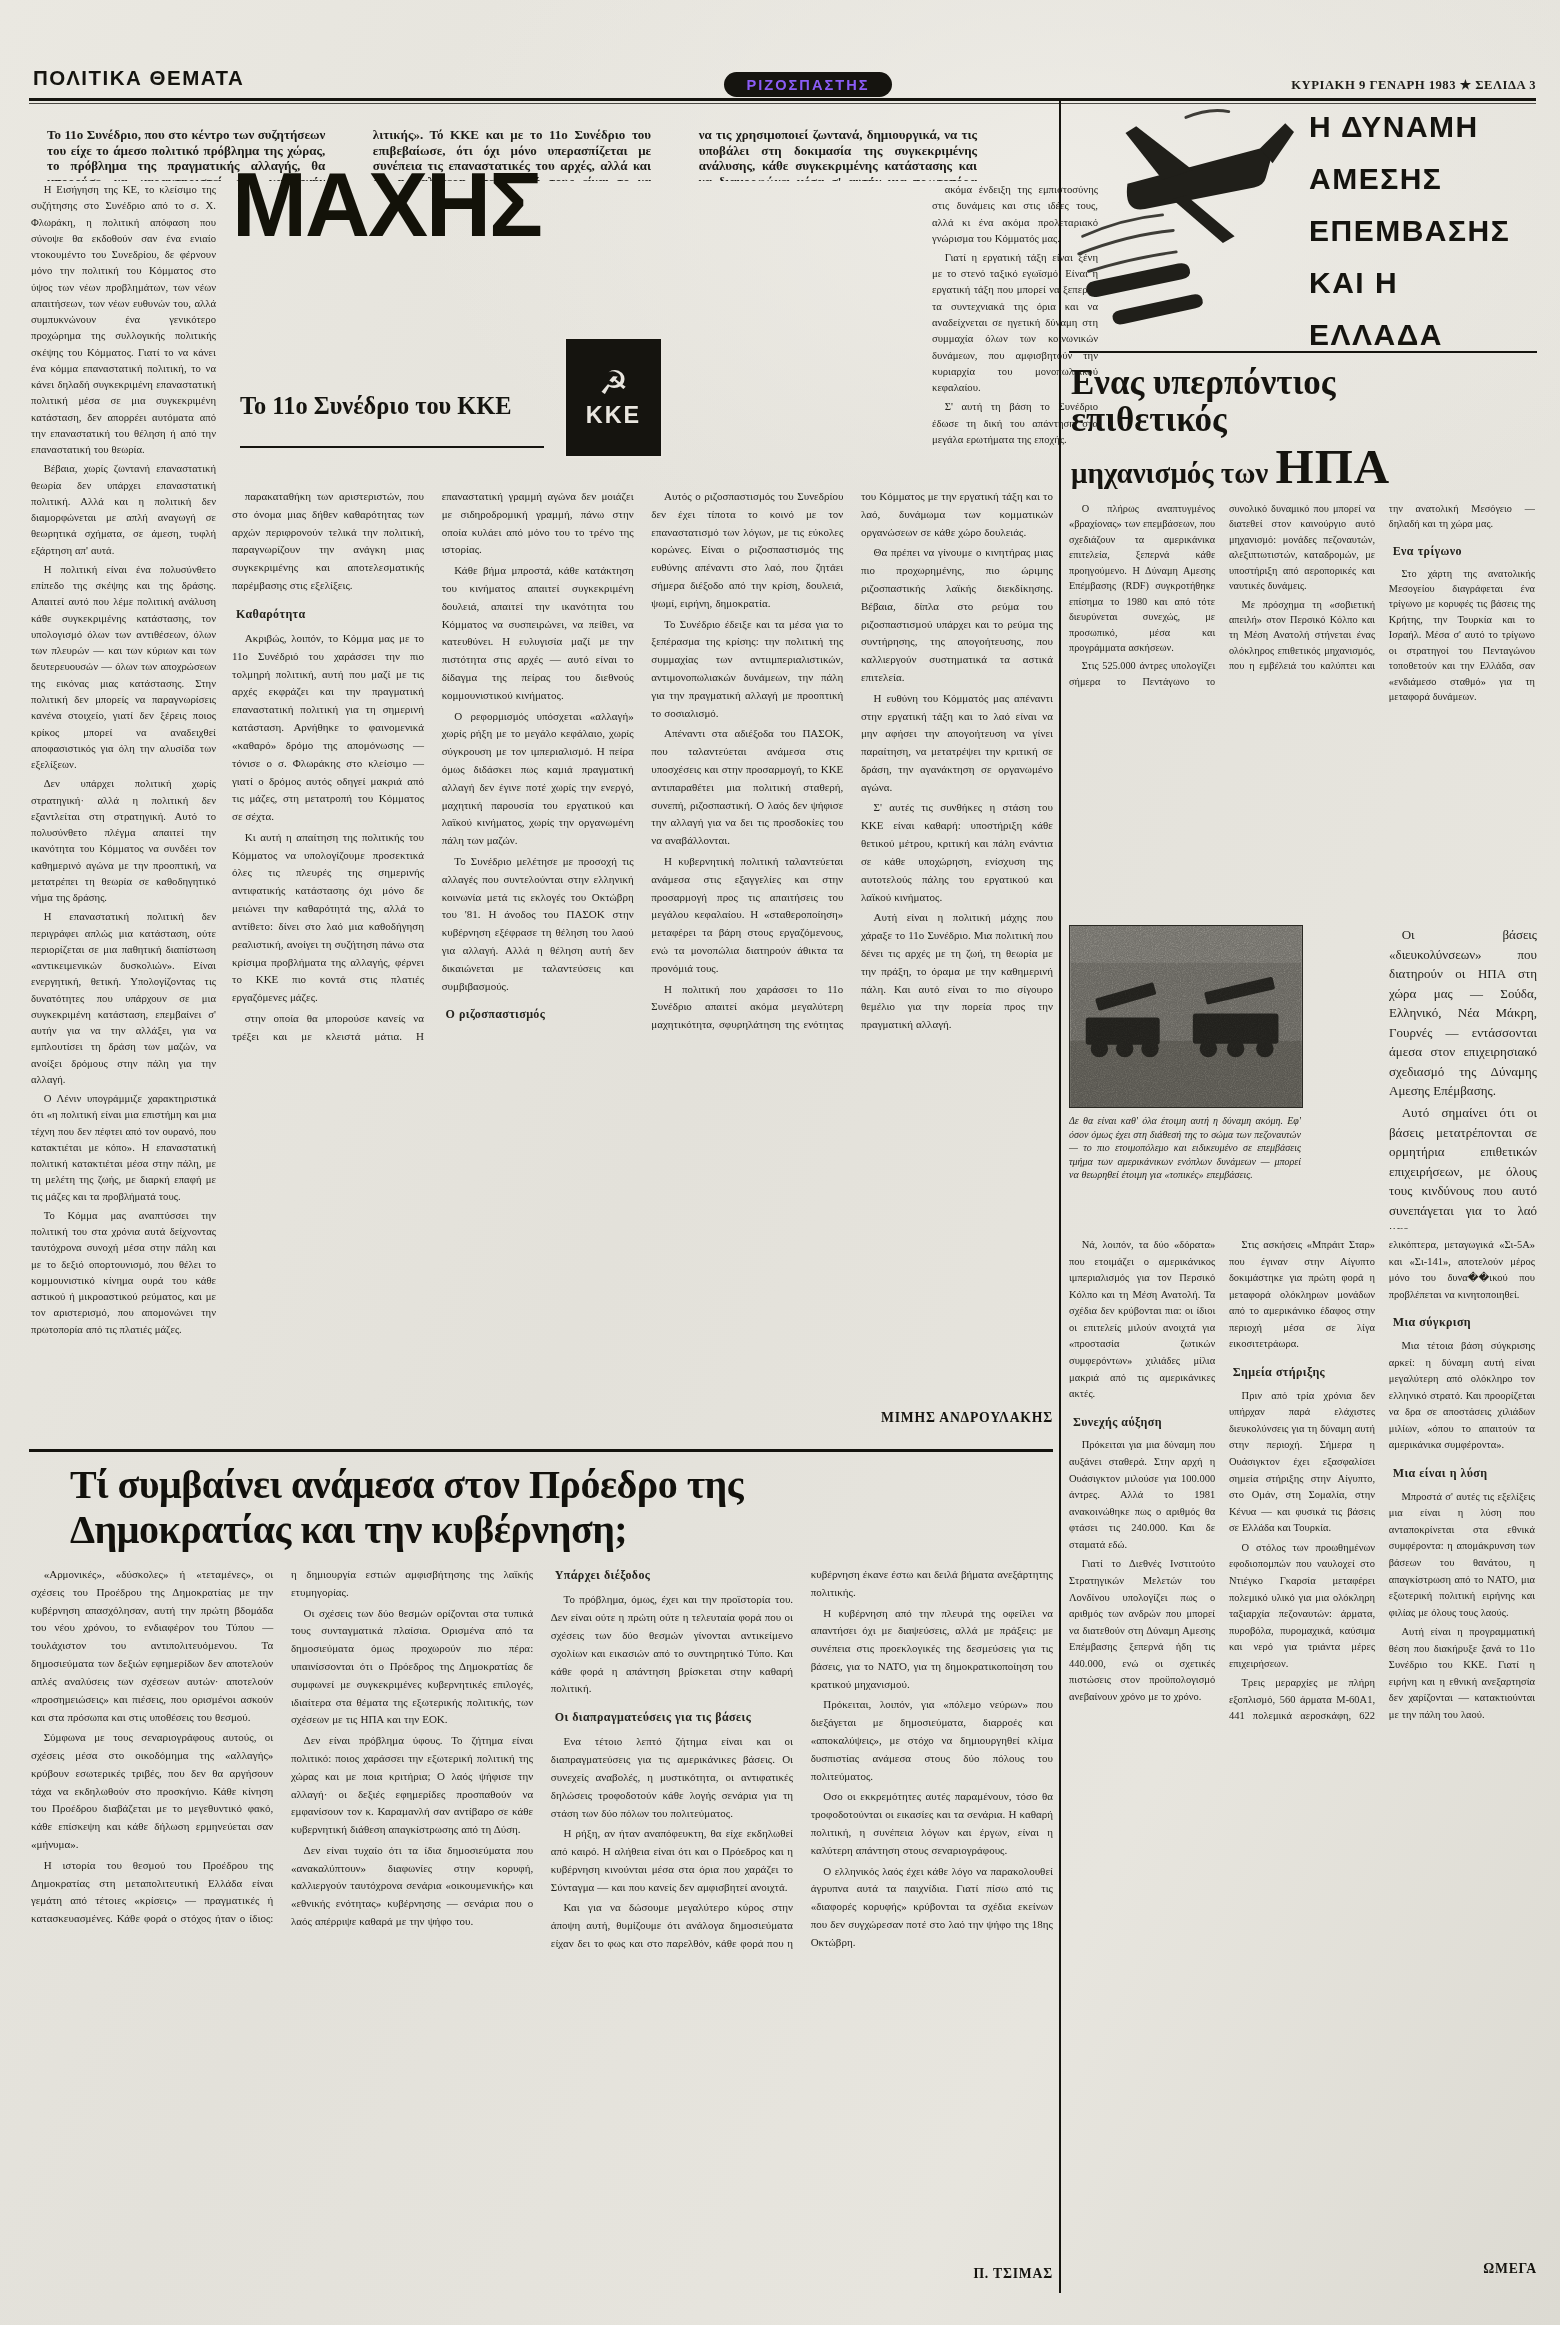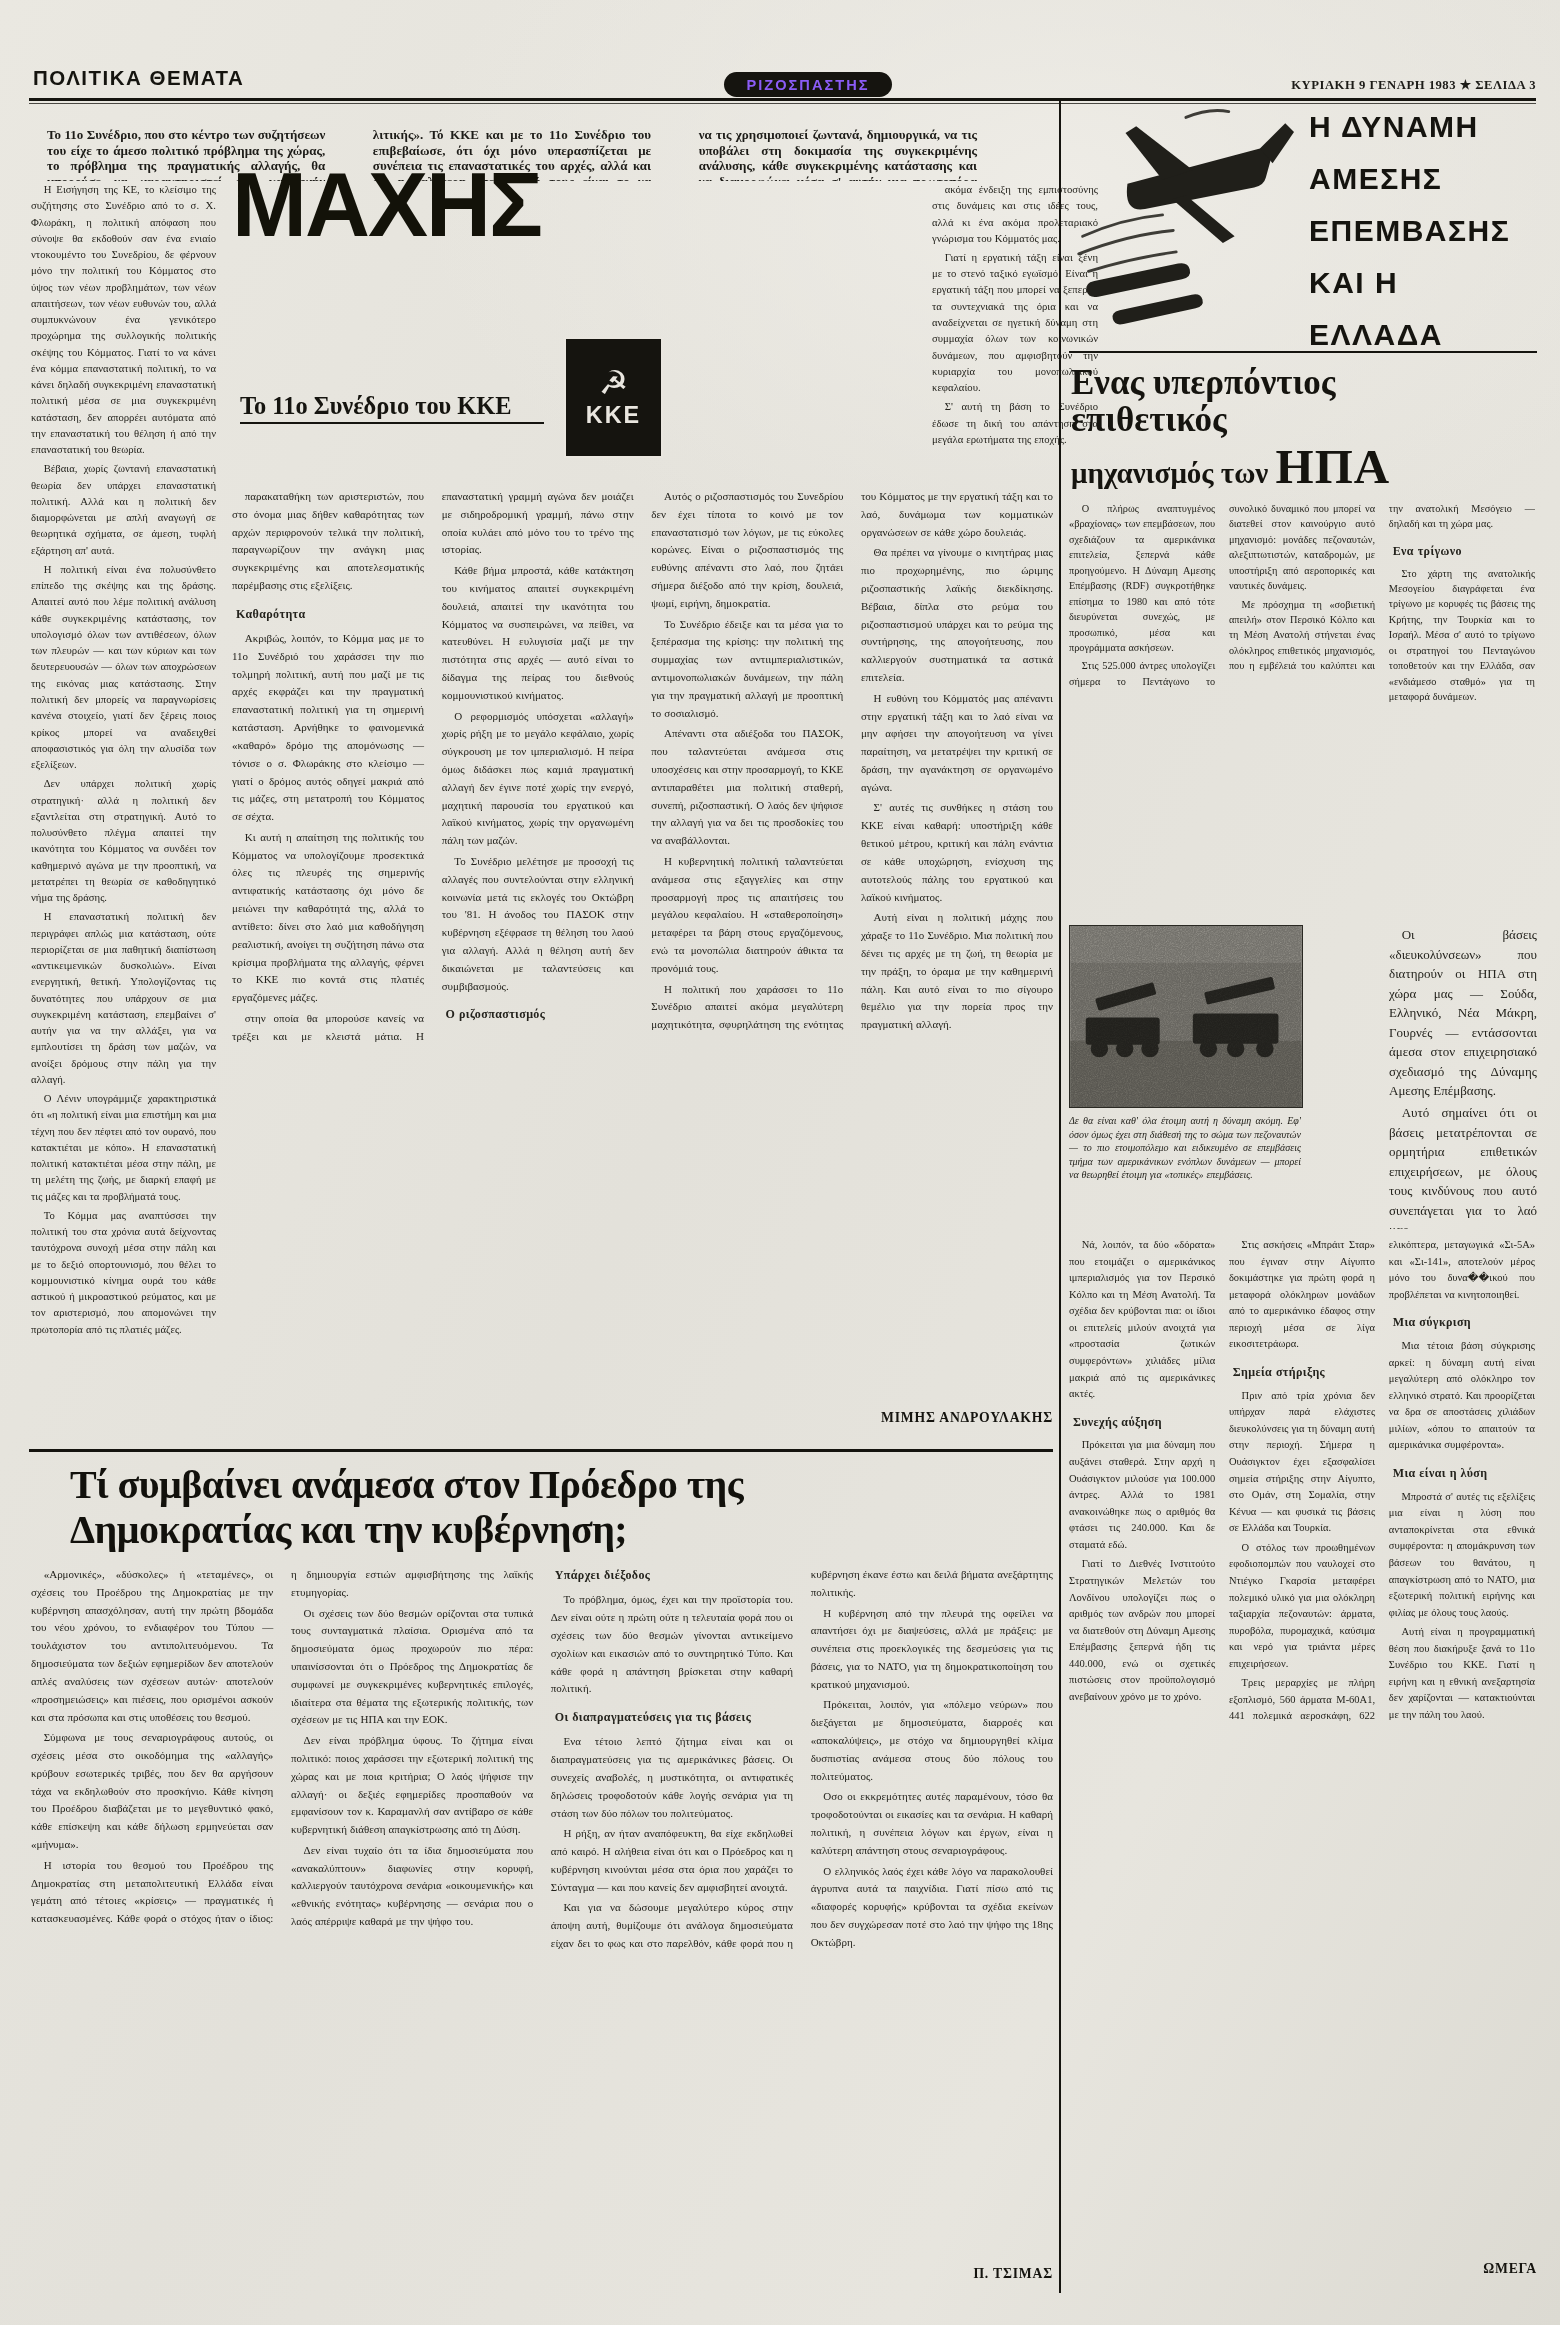--- a/index.html
+++ b/index.html
@@ -25,21 +25,21 @@
   
   .kicker{left:31px;top:111px;width:962px;height:70px;display:grid;grid-template-columns:repeat(3,1fr);gap:0 15.6px;
     font-weight:700;font-size:13px;line-height:1.2;overflow:hidden}
   .kicker p{text-indent:0;margin:16px}
 
   
   .leftcol{left:31px;top:181px;width:185px;height:1262px}
   .headline{left:232px;top:162px;width:644px;font-family:"Liberation Sans",sans-serif;font-weight:700;color:#131209;line-height:.96;letter-spacing:-2px}
   .headline .l1{font-size:86px}
   .headline .l2{font-size:90px}
-  .deck{left:240px;top:392px;width:304px;font-size:24.4px;font-weight:700;border-bottom:2.9px solid #15140f;padding-bottom:2px;color:#15140f}
+  .deck{left:240px;top:392px;width:304px;font-size:24.4px;font-weight:700;border-bottom:2.9px solid #15140f;padding-bottom:26px;color:#15140f}
   .emblem{left:564px;top:337px;width:99px;height:121px;background:#15140f;color:#e9e6df;display:flex;flex-direction:column;
     align-items:center;justify-content:center;gap:3.9px;box-shadow:0 0 0 2px #e9e6df inset}
   .emblem-sym{font-family:"DejaVu Sans",sans-serif;font-size:33px;line-height:1}
   .emblem-txt{font-family:"Liberation Sans",sans-serif;font-weight:700;font-size:23.4px;letter-spacing:2px}
   .sidecol{left:932px;top:181px;width:166px;height:281px}
   .leadbody{left:232px;top:488px;width:821px;height:928px;column-count:4;column-gap:17.6px;font-size:11px;line-height:1.62}
   .byline{font-weight:700;font-size:13.7px;letter-spacing:0.8px;text-align:right;color:#15140f}
   .byline1{left:858px;top:1410px;width:195px}
 
   

